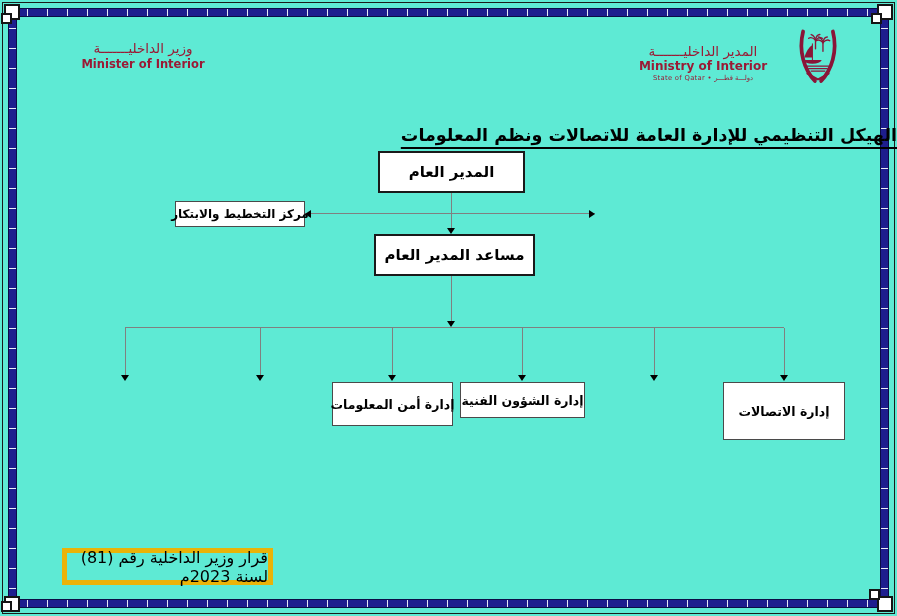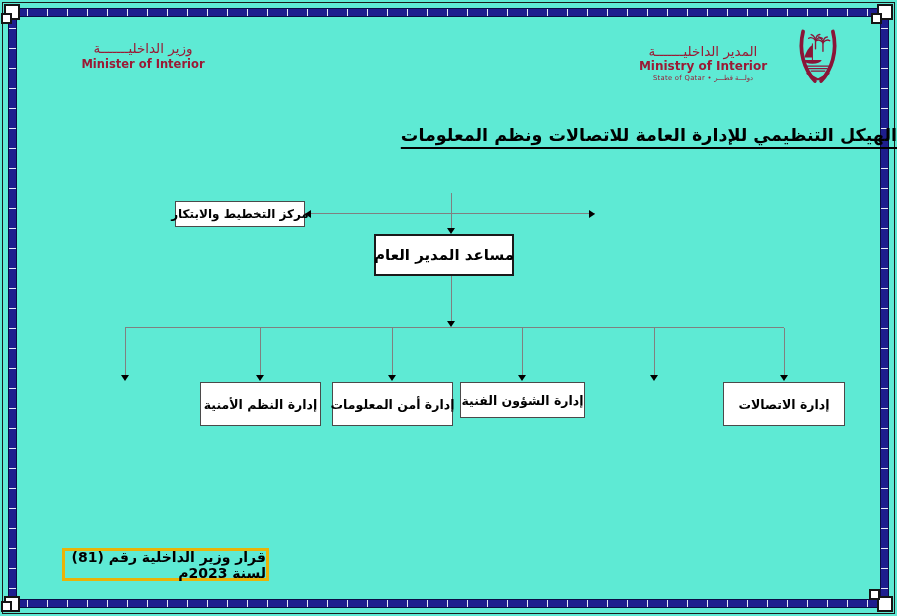--- a/index.html
+++ b/index.html
@@ -38,22 +38,22 @@
   .obox.minor{font-size:12px;}
   .obox.dept{font-size:12.5px;}
   
   .hline,.vline{position:absolute;background:#808080;z-index:1;}
   .hline{height:1px}.vline{width:1px}
   .arr{position:absolute;width:0;height:0;z-index:2;}
   .arr.down{border-left:4px solid transparent;border-right:4px solid transparent;border-top:6px solid #000;}
   .arr.left{border-top:4px solid transparent;border-bottom:4px solid transparent;border-right:6px solid #000;}
   .arr.right{border-top:4px solid transparent;border-bottom:4px solid transparent;border-left:6px solid #000;}
   
-  .decision{position:absolute;left:62px;top:548px;width:201px;height:27px;border:3px solid #eab308;
-    display:flex;align-items:center;justify-content:center;font-size:14px;font-weight:bold;direction:rtl;}
+  .decision{position:absolute;left:62px;top:548px;width:201px;height:27px;border:5px solid #eab308;
+    display:flex;align-items:center;justify-content:center;font-size:16px;font-weight:normal;direction:rtl;}
 </style>
 </head>
 <body>
 
 <div class="page">
 
   <div class="outer-frame"></div>
   <div class="band h top"></div>
   <div class="band h bottom"></div>
   <div class="band v left"></div>
@@ -133,23 +133,23 @@
   <div class="vline" style="left:522px;top:328px;height:47px;"></div>
   <div class="vline" style="left:654px;top:328px;height:47px;"></div>
   <div class="vline" style="left:784px;top:328px;height:47px;"></div>
   <div class="arr down" style="left:121px;top:375px;"></div>
   <div class="arr down" style="left:256px;top:375px;"></div>
   <div class="arr down" style="left:388px;top:375px;"></div>
   <div class="arr down" style="left:518px;top:375px;"></div>
   <div class="arr down" style="left:650px;top:375px;"></div>
   <div class="arr down" style="left:780px;top:375px;"></div>
 
+  <div class="obox major" style="left:378px;top:151px;width:147px;height:42px;">المدير العام</div>
   <div class="obox minor" style="left:175px;top:201px;width:130px;height:26px;">مركز التخطيط والابتكار</div>
-  <div class="obox major" style="left:374px;top:234px;width:140px;height:42px;">مساعد المدير العام</div>
+  <div class="obox major" style="left:374px;top:234px;width:161px;height:42px;">مساعد المدير العام</div>
 
-  <div class="obox dept" style="left:200px;top:382px;width:121px;height:44px;">إدارة النظم الأمنية</div>
   <div class="obox dept" style="left:332px;top:382px;width:121px;height:44px;">إدارة أمن المعلومات</div>
   <div class="obox dept" style="left:460px;top:382px;width:125px;height:36px;">إدارة الشؤون الفنية</div>
-  <div class="obox dept" style="left:723px;top:382px;width:122px;height:44px;">إدارة الاتصالات</div>
+  <div class="obox dept" style="left:723px;top:382px;width:122px;height:58px;">إدارة الاتصالات</div>
 
   <div class="decision">قرار وزير الداخلية رقم (81) لسنة 2023م</div>
 
 </div>
 
 </body></html>

